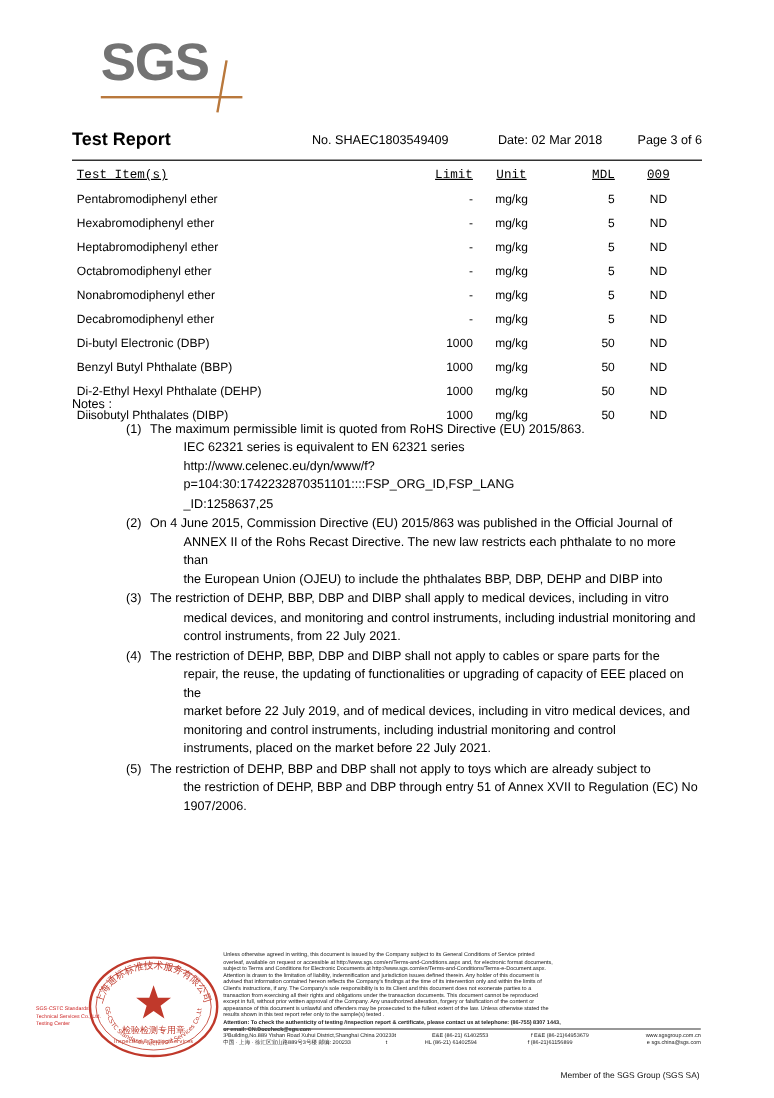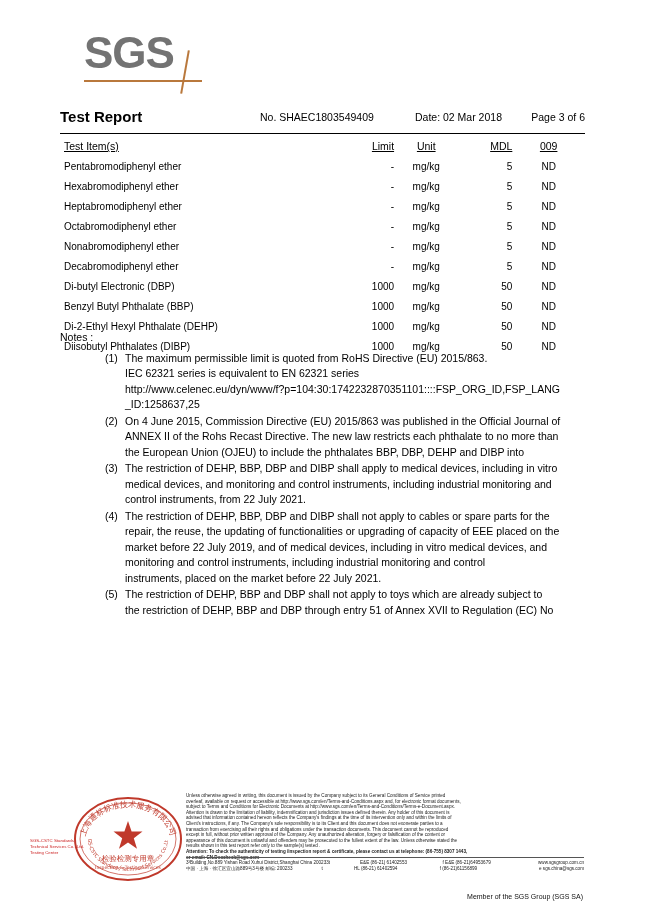--- a/index.html
+++ b/index.html
@@ -106,20 +106,21 @@
     width: 525px;
     border-collapse: collapse;
     font-size: 10.5px;
   }
   table.results th {
     font-weight: normal;
     text-decoration: underline;
     padding: 2px 0 4px 0;
     text-align: center;
     font-size: 10.5px;
+    font-family: Liberation Mono, monospace;
   }
   table.results th.col-item, table.results td.col-item {
     text-align: left;
     width: 248px;
     padding-left: 4px;
   }
   table.results th.col-limit, table.results td.col-limit { width: 70px; text-align: right; }
   table.results th.col-unit,  table.results td.col-unit  { width: 62px; text-align: center; }
   table.results th.col-mdl,   table.results td.col-mdl   { width: 52px; text-align: right; }
   table.results th.col-res,   table.results td.col-res   { width: 70px; text-align: center; }
@@ -147,21 +148,21 @@
     margin-bottom: 1px;
   }
   .note-num {
     width: 20px;
     flex: 0 0 20px;
   }
   .note-body {
     flex: 1 1 auto;
   }
   .note-cont {
-    margin-left: 0;
+    margin-left: 28px;
   }
 
   
   .stamp {
     position: absolute;
     left: 72px;
     top: 795px;
     width: 112px;
     height: 92px;
   }
@@ -373,20 +374,21 @@
             <div class="note-cont">market before 22 July 2019, and of medical devices, including in vitro medical devices, and</div>
             <div class="note-cont">monitoring and control instruments, including industrial monitoring and control</div>
             <div class="note-cont">instruments, placed on the market before 22 July 2021.</div>
           </div>
         </div>
         <div class="note-row">
           <div class="note-num">(5)</div>
           <div class="note-body">
             <div>The restriction of DEHP, BBP and DBP shall not apply to toys which are already subject to</div>
             <div class="note-cont">the restriction of DEHP, BBP and DBP through entry 51 of Annex XVII to Regulation (EC) No</div>
+            <div class="note-cont">1907/2006.</div>
           </div>
         </div>
       </div>
   </div>
 
   <div class="stamp">
     <svg class="stamp-ellipse" viewBox="0 0 112 88">
       <ellipse cx="56" cy="44" rx="53" ry="41" fill="none" stroke="#c0392b" stroke-width="2"></ellipse>
       <ellipse cx="56" cy="44" rx="48" ry="36" fill="none" stroke="#c0392b" stroke-width="0.7"></ellipse>
       <path id="arcTop" d="M 13 46 A 43 34 0 0 1 99 46" fill="none"></path>

